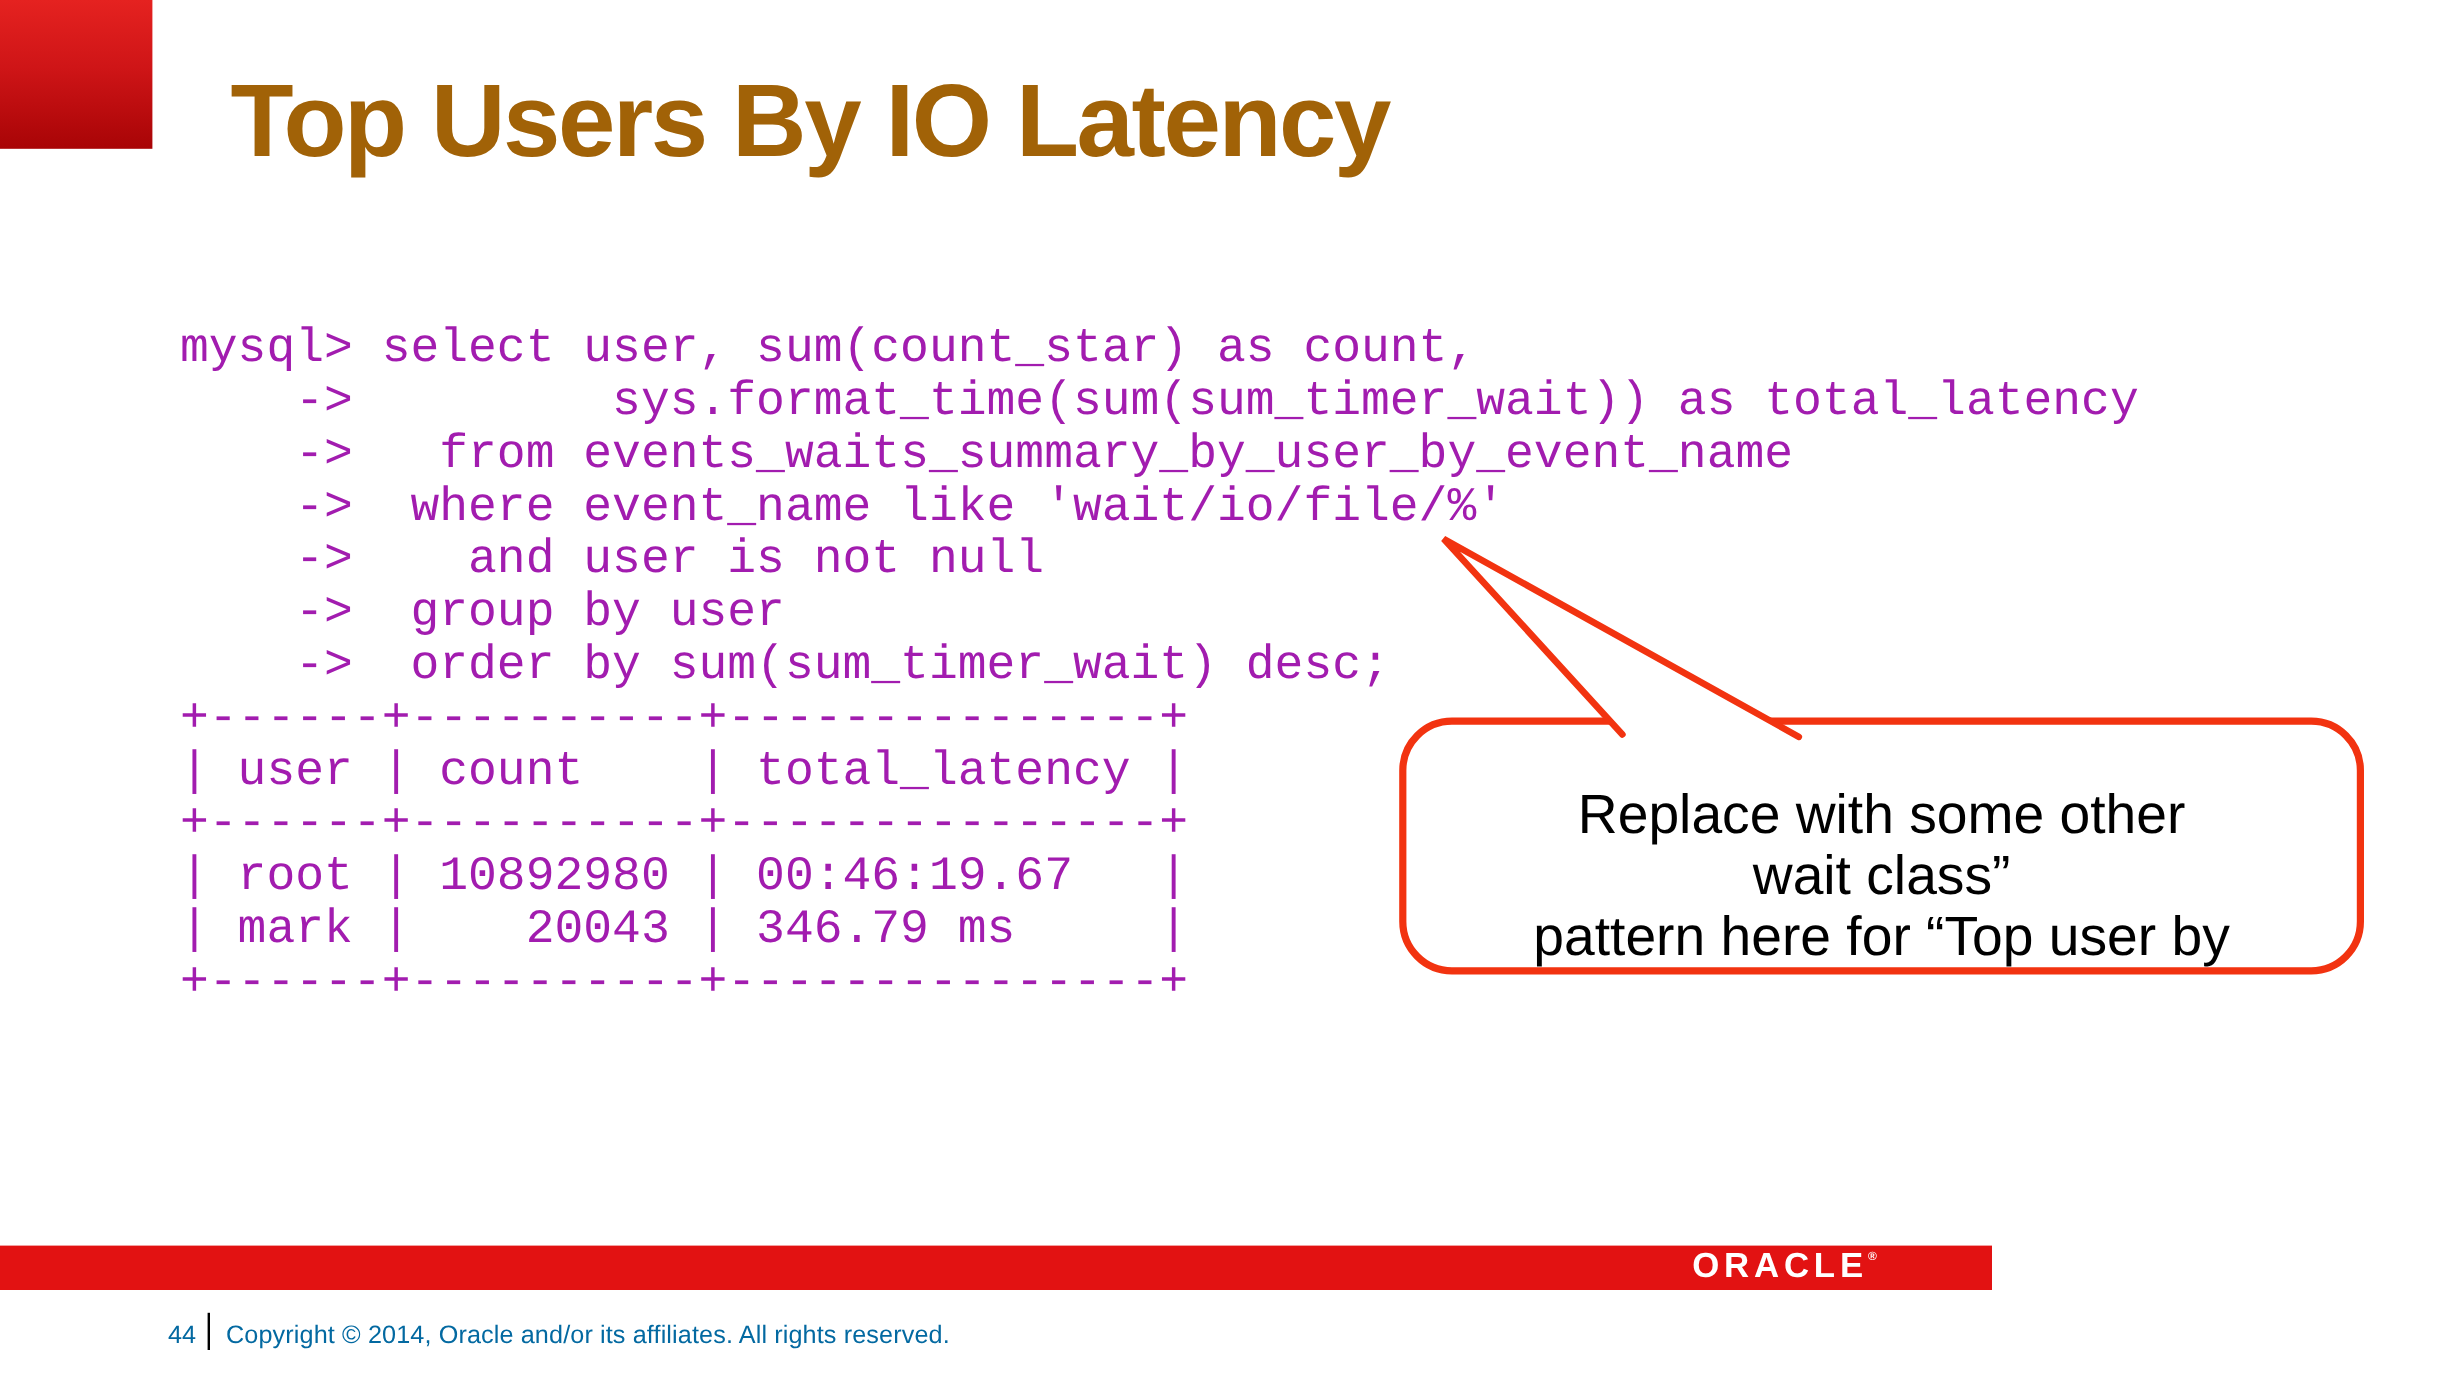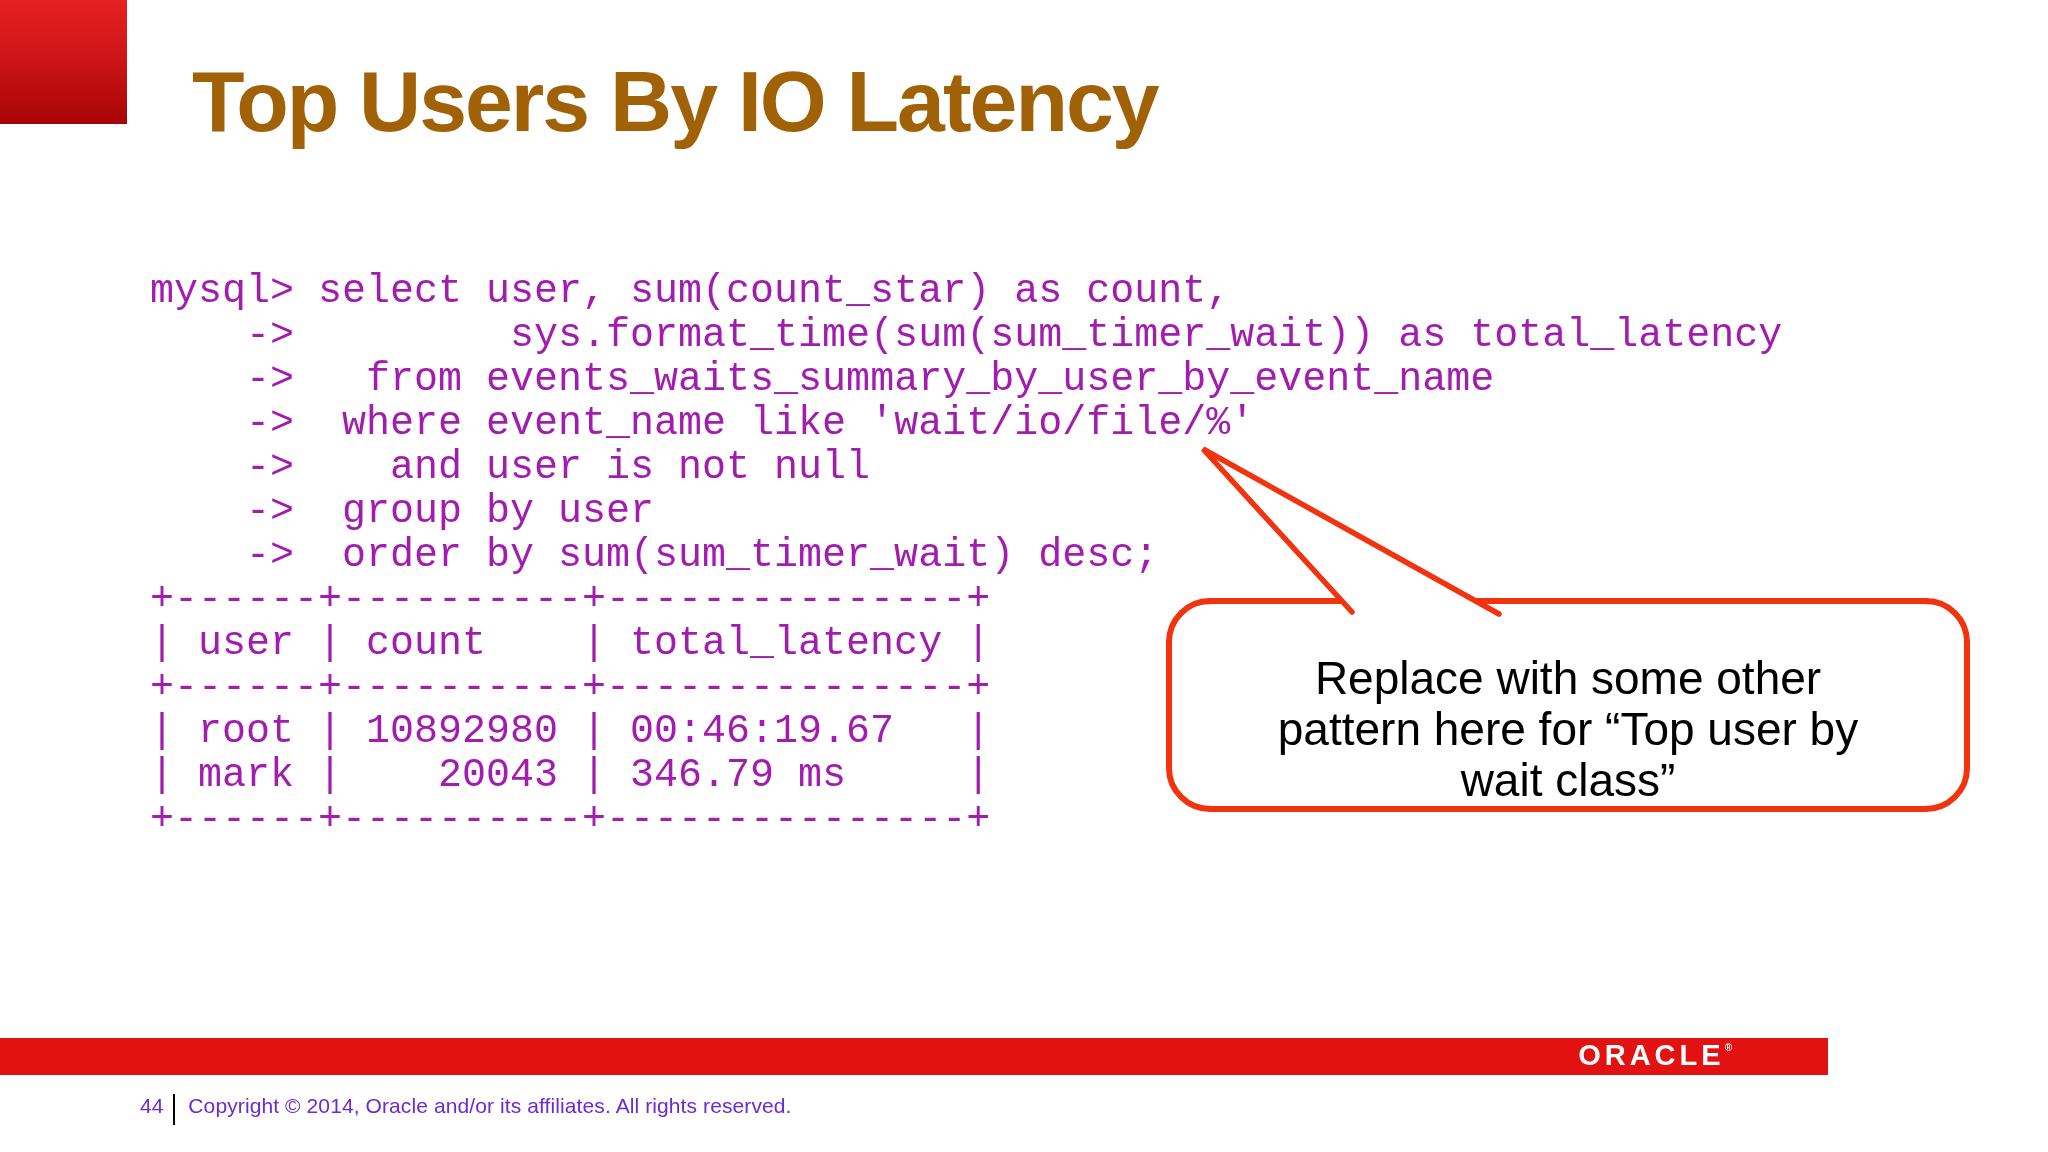--- a/index.html
+++ b/index.html
@@ -27,33 +27,33 @@
     box-sizing:border-box;border:6px solid #f23310;border-radius:44px;
     background:#fff;z-index:2;
     display:flex;flex-direction:column;justify-content:flex-end;
     text-align:center;font-size:46px;line-height:51px;color:#000;
   }
   .callout-pointer-svg{
     position:absolute;left:0;top:0;width:2048px;height:1152px;
     z-index:3;pointer-events:none;
   }
   .bottom-bar{
-    position:absolute;left:0;top:1038px;width:1828px;height:37px;
+    position:absolute;left:0;top:1038px;width:1660px;height:37px;
     background:#e21212;
     text-align:center;
   }
   .oracle-logo{
     position:absolute;right:96px;top:50%;transform:translateY(-54%);
     color:#ffffff;font-weight:bold;font-size:29px;letter-spacing:4px;
     white-space:nowrap;
   }
   .oracle-logo sup{font-size:10px;letter-spacing:0;vertical-align:14px;}
   .footer{
     position:absolute;left:140px;top:1094px;
-    display:flex;align-items:flex-start;color:#6d28d9;
+    display:flex;align-items:flex-end;color:#0369a1;
   }
   .page-number{font-size:21px;}
   .footer-separator{width:2px;height:31px;background:#000;margin:0 13px 0 10px;}
   .copyright{font-size:21px;letter-spacing:0.1px;}
 </style>
 </head>
 <body>
 
 <div class="slide">
 
@@ -63,22 +63,22 @@
 
   <div class="code"><div><span>mysql&gt; select user, sum(count_star) as count,</span></div><div><span>    -&gt;         sys.format_time(sum(sum_timer_wait)) as total_latency</span></div><div><span>    -&gt;   from </span><span class="b">events_waits_summary_by_user_by_event_name</span></div><div><span>    -&gt;  where event_name like '</span><span class="b">wait/io/file/%</span><span>'</span></div><div><span>    -&gt;    and user is not null</span></div><div><span>    -&gt;  group by user</span></div><div><span>    -&gt;  order by sum(sum_timer_wait) desc;</span></div><div><span>+------+----------+---------------+</span></div><div><span>| user | count    | total_latency |</span></div><div><span>+------+----------+---------------+</span></div><div><span>| root | 10892980 | 00:46:19.67   |</span></div><div><span>| mark |    20043 | 346.79 ms     |</span></div><div><span>+------+----------+---------------+</span></div></div>
 
   <svg class="callout-pointer-svg" viewBox="0 0 2048 1152" xmlns="http://www.w3.org/2000/svg">
     <path d="M 1352 612 L 1203 449 L 1499 614" fill="#ffffff" stroke="#f23310" stroke-width="5.5" stroke-linecap="round" stroke-linejoin="miter"></path>
   </svg>
 
   <div class="callout-bubble">
     <div>
         <div>Replace with some other</div>
+        <div>wait class”</div>
         <div>pattern here for “Top user by</div>
-        <div>wait class”</div>
       </div>
   </div>
 
   <div class="bottom-bar">
     <div class="oracle-logo"><span>ORACLE</span><sup>®</sup></div>
   </div>
 
   <div class="footer">
     <span class="page-number">44</span>
     <span class="footer-separator"></span>

